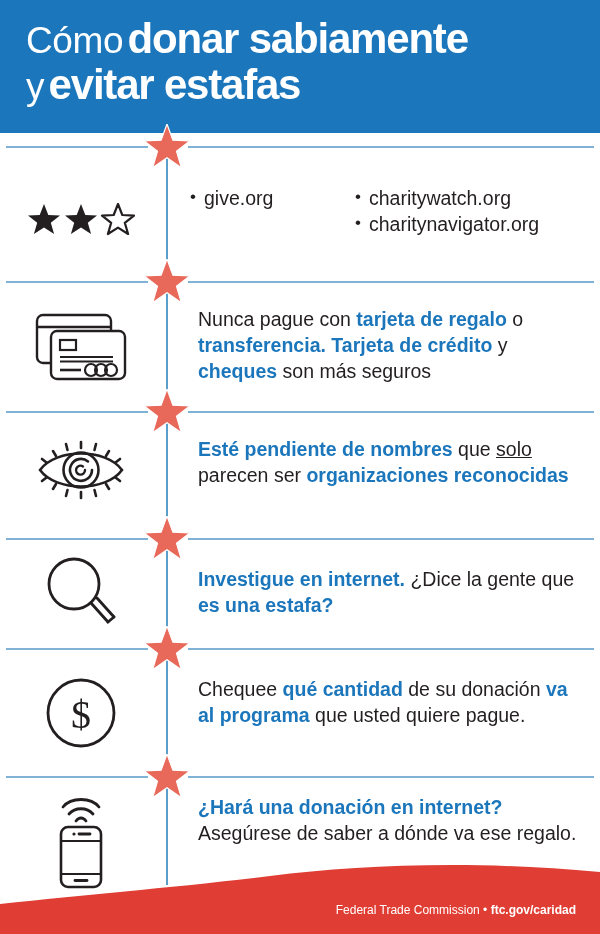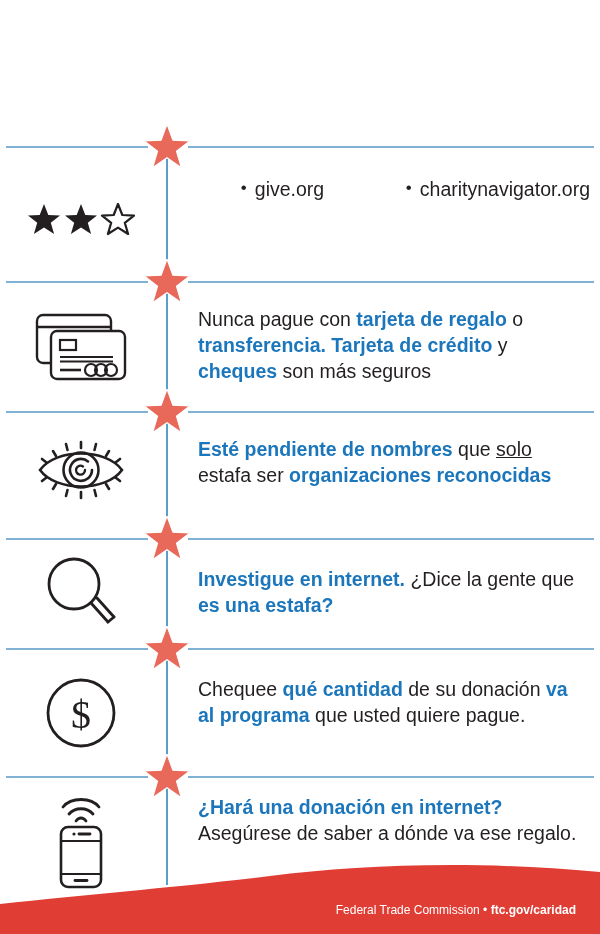--- a/index.html
+++ b/index.html
@@ -61,21 +61,21 @@
     color:#231f20;
     font-weight:normal;
   }
   .b{font-weight:bold;color:#1b76bb;}
   .u{text-decoration:underline;}
   .head-blue{
     font-size:19.5px;font-weight:bold;color:#1b76bb;line-height:26px;
   }
 
   
-  .bul-wrap{display:flex;margin-top:4px;justify-content:flex-end;}
+  .bul-wrap{display:flex;margin-top:13px;}
   .bul-col{list-style:none;margin:0;padding:0;}
   .bul-col li{
     font-size:19.5px;line-height:26px;color:#231f20;
     position:relative;padding-left:14px;white-space:nowrap;
   }
   .bul-col li:before{
     content:"\2022";position:absolute;left:0;top:-1px;color:#231f20;font-size:17px;
   }
   .col-a{width:165px;}
 
@@ -87,20 +87,30 @@
   }
   .footer-text b{font-weight:bold;}
 
   .icon svg{display:block;}
 </style>
 </head>
 <body>
 
 <div class="poster">
 
+  <div class="header">
+    <div class="title-line l1">
+      <span class="t-light">Cómo</span>
+      <span class="t-bold">donar sabiamente</span>
+    </div>
+    <div class="title-line l2">
+      <span class="t-light">y</span>
+      <span class="t-bold">evitar estafas</span>
+    </div>
+  </div>
 
   <div class="rail"></div>
 
   <div class="divider div-left" style="top:146px;"></div>
   <div class="divider div-right" style="top:146px;"></div>
   <div class="star" style="top:124px;">
     <svg viewBox="0 0 48 46">
         <path d="M24 0 L29.9 16.2 L47.1 16.8 L33.5 27.3 L38.4 43.8 L24 33.8 L9.6 43.8 L14.5 27.3 L0.9 16.8 L18.1 16.2 Z" fill="#e8685a" stroke="#ffffff" stroke-width="1.2"></path>
       </svg>
   </div>
@@ -112,20 +122,21 @@
         <path d="M91 1 L95.3 12 L107 12.6 L97.8 19.8 L101.1 31 L91 24.6 L80.9 31 L84.2 19.8 L75 12.6 L86.7 12 Z" fill="none" stroke="#231f20" stroke-width="2.2" stroke-linejoin="round"></path>
       </svg>
     </span>
   </div>
   <div class="txt-cell" style="top:172px;">
     <div class="bul-wrap">
       <ul class="bul-col col-a">
         <li>give.org</li>
       </ul>
       <ul class="bul-col">
+        <li>charitywatch.org</li>
         <li>charitynavigator.org</li>
       </ul>
     </div>
   </div>
 
   <div class="divider div-left" style="top:281px;"></div>
   <div class="divider div-right" style="top:281px;"></div>
   <div class="star" style="top:259px;">
     <svg viewBox="0 0 48 46">
         <path d="M24 0 L29.9 16.2 L47.1 16.8 L33.5 27.3 L38.4 43.8 L24 33.8 L9.6 43.8 L14.5 27.3 L0.9 16.8 L18.1 16.2 Z" fill="#e8685a" stroke="#ffffff" stroke-width="1.2"></path>
@@ -179,21 +190,21 @@
           <line x1="68" y1="66" x2="66.5" y2="60"></line>
           <line x1="25" y1="59" x2="28" y2="54"></line>
           <line x1="81" y1="59" x2="78" y2="54"></line>
           <line x1="14" y1="51" x2="18.5" y2="47.5"></line>
           <line x1="92" y1="51" x2="87.5" y2="47.5"></line>
         </g>
       </svg>
     </span>
   </div>
   <div class="txt-cell" style="top:428px;">
-    <p><span class="b">Esté pendiente de nombres</span><span> que </span><span class="u">solo</span><span> estafa ser </span><span class="b">organizaciones reconocidas</span></p>
+    <p><span class="b">Esté pendiente de nombres</span><span> que </span><span class="u">solo</span><span> parecen ser </span><span class="b">organizaciones reconocidas</span></p>
   </div>
 
   <div class="divider div-left" style="top:538px;"></div>
   <div class="divider div-right" style="top:538px;"></div>
   <div class="star" style="top:516px;">
     <svg viewBox="0 0 48 46">
         <path d="M24 0 L29.9 16.2 L47.1 16.8 L33.5 27.3 L38.4 43.8 L24 33.8 L9.6 43.8 L14.5 27.3 L0.9 16.8 L18.1 16.2 Z" fill="#e8685a" stroke="#ffffff" stroke-width="1.2"></path>
       </svg>
   </div>
   <div class="icon-cell" style="top:552px;height:80px;">

